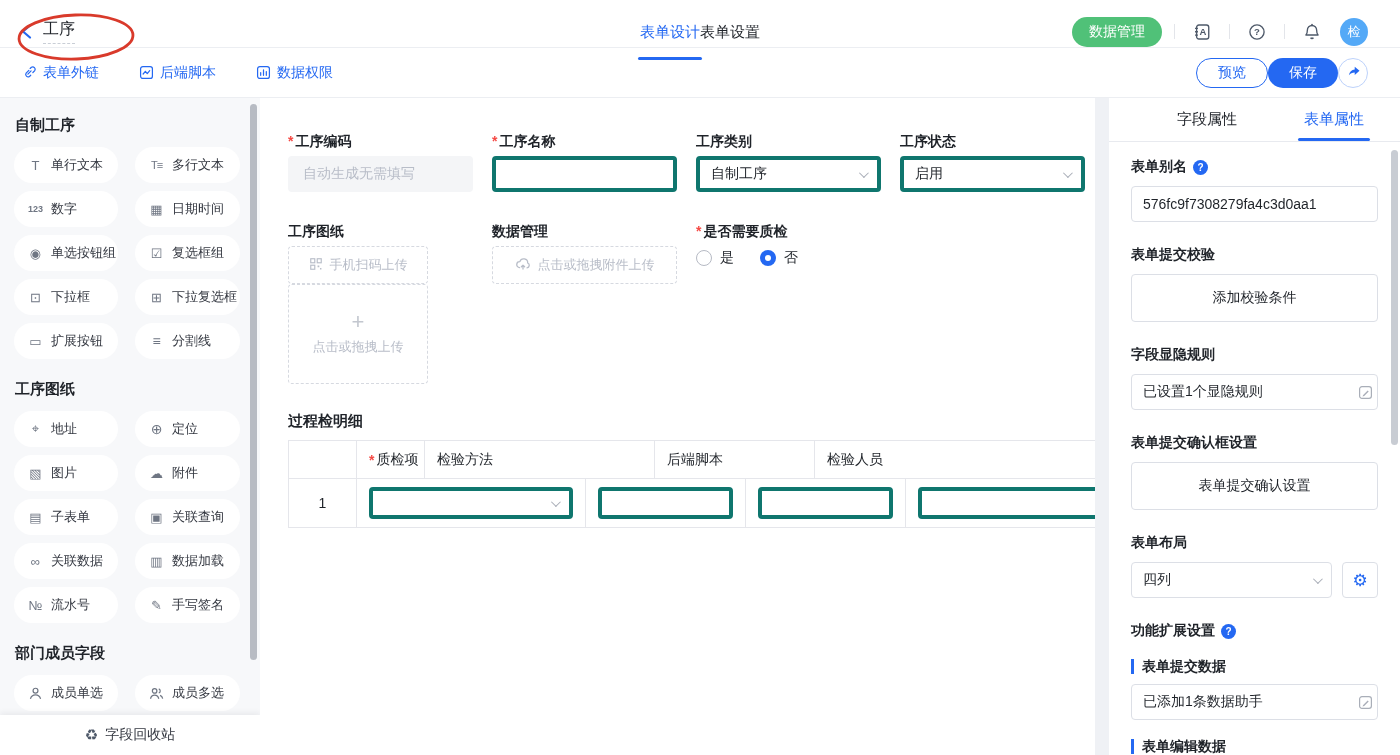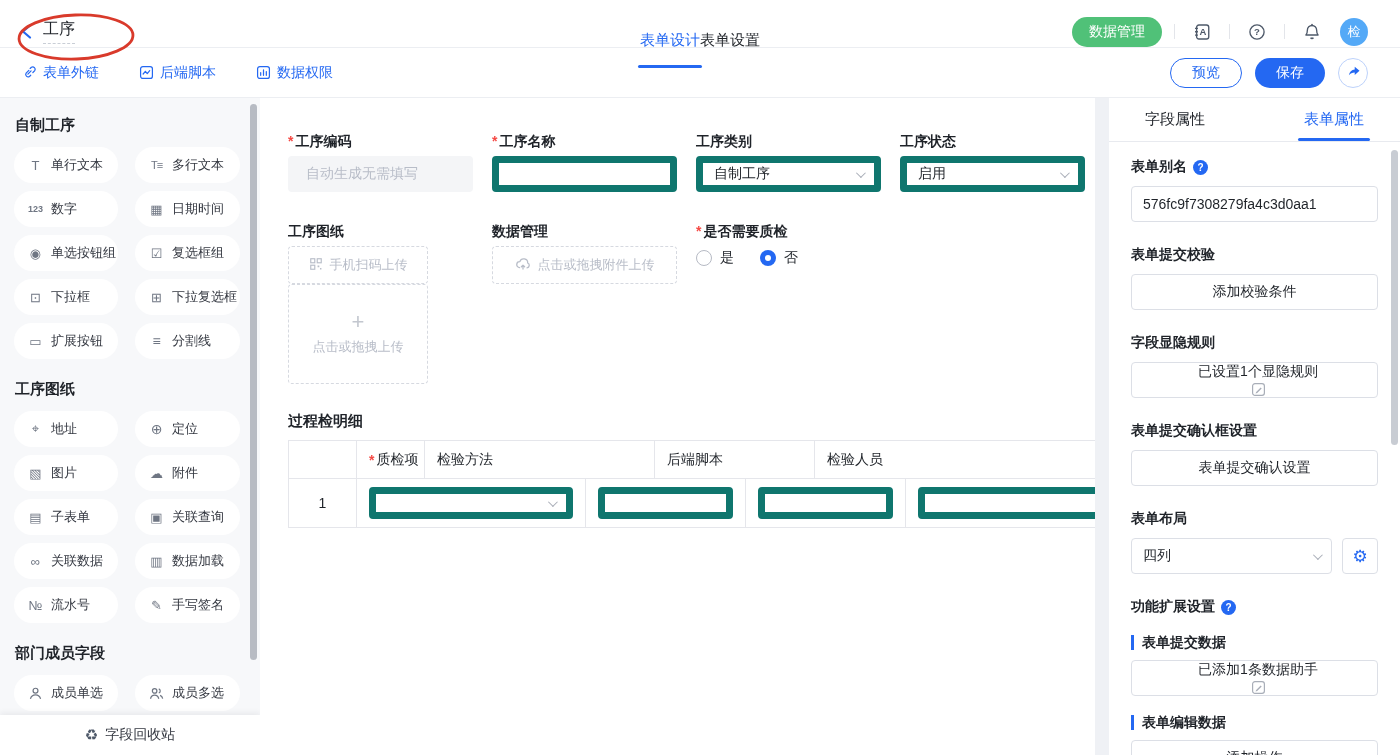--- a/index.html
+++ b/index.html
@@ -5,35 +5,35 @@
   * { margin:0; padding:0; box-sizing:border-box; font-family:"Liberation Sans", sans-serif; }
   body { background:#fff; }
   .page { position:relative; width:1400px; height:755px; background:#fff; overflow:hidden; }
 
   
   .header { height:48px; display:flex; align-items:center; padding:16px 32px 0 18px; border-bottom:1px solid #eceef2; position:relative; background:#fff; }
   .back-wrap { position:relative; display:flex; align-items:center; gap:10px; padding:4px 10px 4px 2px; }
   .back-chev { display:flex; align-items:center; }
   .page-title { font-size:16px; color:#1f2329; border-bottom:1px dashed #c9ced6; padding-bottom:3px; }
   .annotation-svg { position:absolute; left:-4px; top:-6px; pointer-events:none; }
-  .header-tabs { position:absolute; left:50%; transform:translateX(-50%); top:12px; height:56px; display:flex; }
+  .header-tabs { position:absolute; left:50%; transform:translateX(-50%); top:4px; height:56px; display:flex; }
   .htab { position:relative; display:flex; align-items:center; font-size:15px; color:#1f2329; cursor:pointer; }
   .htab.active { color:#2468f2; }
   .htab.active::after { content:""; position:absolute; left:-2px; right:-2px; bottom:0; height:3px; background:#2468f2; border-radius:2px; }
   .header-right { margin-left:auto; display:flex; align-items:center; gap:5px; }
   .btn-green { height:30px; padding:0 17px; border:none; border-radius:15px; background:#50c178; color:#fff; font-size:14px; cursor:pointer; }
   .vdiv { width:1px; height:15px; background:#e3e5ea; margin:0 7px; }
   .hicon { width:30px; height:30px; display:flex; align-items:center; justify-content:center; cursor:pointer; }
   .avatar { width:28px; height:28px; border-radius:50%; background:#54a9f7; color:#fff; font-size:13px; display:flex; align-items:center; justify-content:center; margin-left:8px; cursor:pointer; }
 
   
   .toolbar { height:50px; display:flex; align-items:center; padding:0 32px 0 22px; border-bottom:1px solid #eceef2; background:#fff; }
   .tool-links { display:flex; gap:40px; }
   .tool-link { display:flex; align-items:center; gap:6px; color:#2468f2; font-size:14px; cursor:pointer; }
-  .toolbar-right { margin-left:auto; display:flex; align-items:flex-end; gap:13px; }
+  .toolbar-right { margin-left:auto; display:flex; align-items:flex-end; }
   .btn-preview { height:30px; padding:0 21px; border-radius:16px; border:1px solid #2468f2; background:#fff; color:#2468f2; font-size:14px; cursor:pointer; }
   .btn-save { height:30px; padding:0 21px; border-radius:16px; border:none; background:#2468f2; color:#fff; font-size:14px; cursor:pointer; }
   .btn-share { width:30px; height:30px; border-radius:50%; border:1px solid #bdd2fb; background:#fff; display:flex; align-items:center; justify-content:center; cursor:pointer; }
 
   
   .body { display:flex; height:657px; position:relative; }
 
   
   .sidebar { width:260px; background:#f7f8fa; position:relative; overflow:hidden; flex:none; }
   .side-scroll { padding:18px 14px 0; height:100%; }
@@ -50,21 +50,21 @@
   .side-thumb { position:absolute; right:3px; top:6px; width:7px; height:556px; border-radius:4px; background:#b7bbc3; }
   .side-bottom { position:absolute; left:0; right:0; bottom:0; height:40px; background:#fff; box-shadow:0 -2px 6px rgba(31,35,41,.07); display:flex; align-items:center; justify-content:center; gap:7px; font-size:14px; color:#333740; cursor:pointer; }
   .recycle-glyph { color:#4e5969; font-size:15px; }
 
   
   .canvas { flex:1; background:#fff; padding:34px 0 0 28px; overflow:hidden; }
   .form-row { display:flex; gap:19px; }
   .fcol { width:185px; flex:none; }
   .flabel { font-size:14px; font-weight:bold; color:#1f2329; line-height:18px; margin-bottom:6px; display:flex; align-items:center; }
   .req { color:#f54a45; margin-right:2px; font-weight:bold; }
-  .input { height:36px; border:7px solid #0f766e; border-radius:4px; background:#fff; display:flex; align-items:center; padding:0 11px; font-size:14px; color:#1f2329; }
+  .input { height:36px; border:4px solid #0f766e; border-radius:4px; background:#fff; display:flex; align-items:center; padding:0 11px; font-size:14px; color:#1f2329; }
   .input.disabled { background:#f4f5f7; border-color:#f4f5f7; color:#b8bdc8; }
   .select { justify-content:space-between; cursor:pointer; }
   .chev { width:7px; height:7px; border-right:1.4px solid #a9aeb8; border-bottom:1.4px solid #a9aeb8; transform:rotate(45deg) translateY(-2px); flex:none; }
   .row2 { margin-top:30px; }
   .drawing-col { width:140px; }
   .scan-box { height:38px; border:1px dashed #d6d9e0; border-radius:4px; display:flex; align-items:center; justify-content:center; gap:7px; color:#b8bdc8; font-size:13px; cursor:pointer; }
   .plus-box { height:100px; border:1px dashed #d6d9e0; border-radius:4px; display:flex; flex-direction:column; align-items:center; justify-content:center; gap:6px; color:#b8bdc8; font-size:13px; cursor:pointer; }
   .plus-glyph { font-size:22px; color:#c3c7cf; line-height:20px; }
   .attach-box { height:38px; border:1px dashed #d6d9e0; border-radius:4px; display:flex; align-items:center; justify-content:center; gap:7px; color:#b8bdc8; font-size:13px; cursor:pointer; }
   .radio-row { display:flex; gap:26px; margin-top:9px; }
@@ -92,30 +92,30 @@
   .td.c1 { width:230px; }
   .td.c2 { width:160px; }
   .td.c3 { width:160px; }
   .td.c4 { width:242px; }
   .td .input { width:100%; height:32px; }
 
   
   .gap { width:14px; background:#eff1f5; flex:none; }
   .panel { width:291px; background:#fff; flex:none; position:relative; overflow:hidden; }
   .panel-tabs { height:44px; display:flex; justify-content:space-between; padding:0 36px; border-bottom:1px solid #e8eaef; }
-  .ptab { position:relative; display:flex; align-items:center; font-size:15px; color:#1f2329; cursor:pointer; }
+  .ptab { position:relative; display:flex; align-items:center; font-size:15px; color:#1f2329; cursor:pointer;margin-left:32px; }
   .ptab.active { color:#2468f2; }
   .ptab.active::after { content:""; position:absolute; left:-6px; right:-6px; bottom:0; height:3px; background:#2468f2; border-radius:2px; }
   .panel-body { padding:16px 22px 0; }
   .p-label { font-size:14px; font-weight:bold; color:#1f2329; display:flex; align-items:center; gap:6px; margin:24px 0 10px; }
   .p-label.first { margin-top:0; }
   .q-badge { width:15px; height:15px; border-radius:50%; background:#2468f2; color:#fff; font-size:10px; font-weight:bold; display:inline-flex; align-items:center; justify-content:center; }
   .p-input { height:36px; border:1px solid #dcdfe6; border-radius:4px; display:flex; align-items:center; padding:0 11px; font-size:14px; color:#1f2329; }
-  .p-btn { width:100%; height:36px; border:1px solid #dcdfe6; border-radius:4px; background:#fff; font-size:14px; color:#1f2329; cursor:pointer; }
-  .p-box { height:36px; border:1px solid #dcdfe6; border-radius:4px; display:flex; align-items:center; justify-content:space-between; padding:0 4px 0 11px; font-size:14px; color:#1f2329;flex-direction:column; }
+  .p-btn { width:100%; height:48px; border:1px solid #dcdfe6; border-radius:4px; background:#fff; font-size:14px; color:#1f2329; cursor:pointer; }
+  .p-box { height:36px; border:1px solid #dcdfe6; border-radius:4px; display:flex; align-items:center; justify-content:space-between; padding:0 4px 0 11px; font-size:14px; color:#1f2329; }
   .edit-btn { display:flex; cursor:pointer; }
   .layout-row { display:flex; gap:10px; }
   .layout-row .p-input { flex:1; justify-content:space-between; cursor:pointer; }
   .gear-btn { width:36px; height:36px; border:1px solid #dcdfe6; border-radius:4px; background:#fff; display:flex; align-items:center; justify-content:center; color:#2468f2; font-size:17px; cursor:pointer; flex:none; }
   .sub-label { font-size:14px; font-weight:bold; color:#1f2329; border-left:3px solid #2468f2; padding-left:8px; line-height:15px; margin:19px 0 10px; }
   .panel-thumb { position:absolute; right:2px; top:150px; width:7px; height:295px; border-radius:4px; background:#c8ccd3; }
 </style>
 </head>
 <body>
 

